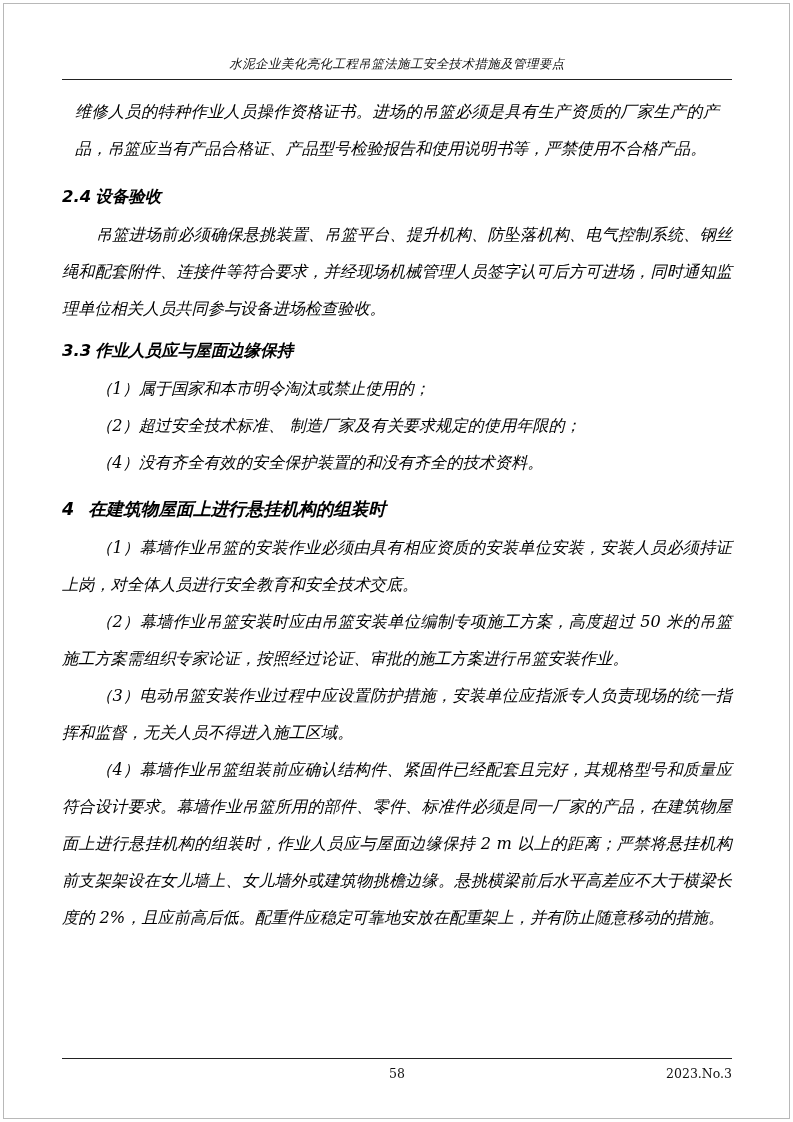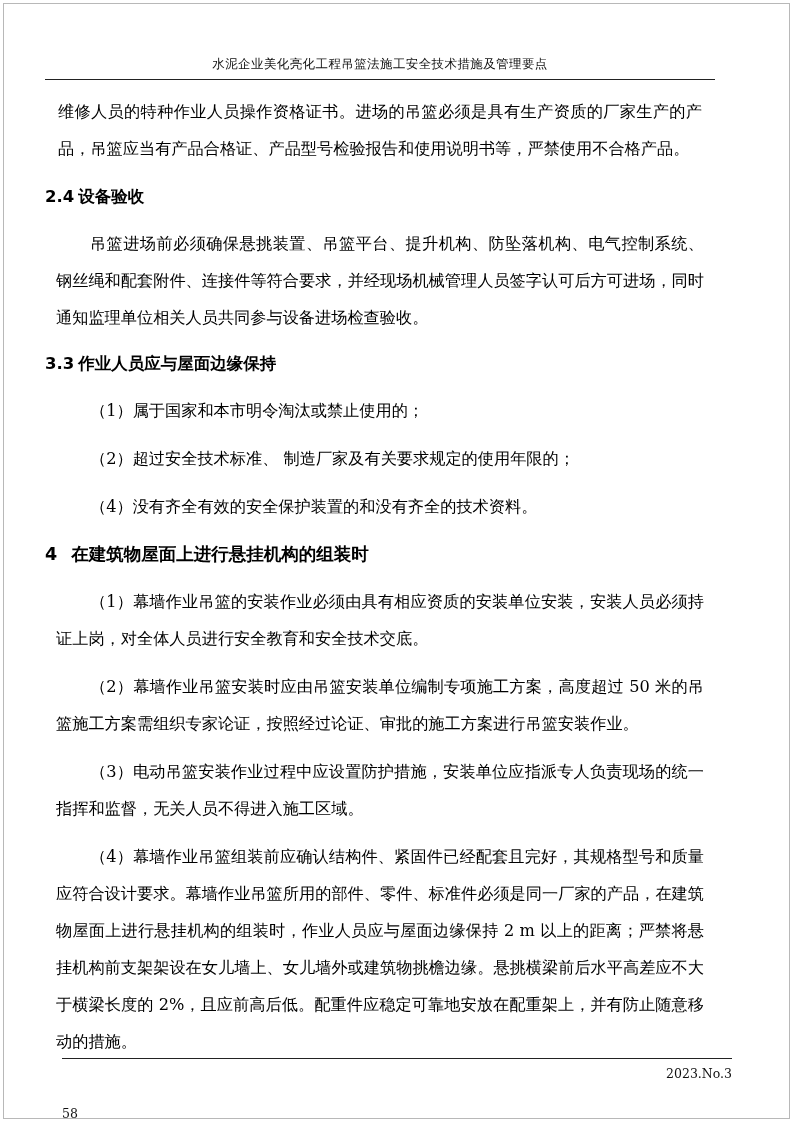--- a/index.html
+++ b/index.html
@@ -21,23 +21,24 @@
     position: absolute;
     left: 3px;
     top: 3px;
     right: 3px;
     bottom: 3px;
     border: 1px solid #b8b8b8;
     pointer-events: none;
   }
   .content {
     position: absolute;
-    left: 45px;
+    left: 62px;
     top: 0;
     width: 670px;
+    font-style: italic;
   }
   .header {
     margin-top: 56px;
     text-align: center;
     font-family: "DejaVu Serif", "Liberation Serif", serif;
     font-size: 12.5px;
     letter-spacing: 0.4px;
     color: #111;
   }
   .header-rule {
@@ -50,21 +51,21 @@
     font-size: 16.2px;
     line-height: 37px;
     text-align: justify;
     color: #000;
   }
   p.para {
     margin: 13px;
     text-indent: 0;
   }
   p.indent2 {
-    margin: 11px;
+    margin: 0;
     text-indent: 34px;
   }
   h2.heading {
     font-family: "DejaVu Sans", "Liberation Sans", sans-serif;
     font-size: 16.5px;
     font-weight: bold;
     margin: 7px 0 2px 0;
     line-height: 34px;
   }
   h2.heading-major {
@@ -99,21 +100,21 @@
     position: relative;
     height: 20px;
     font-family: "DejaVu Serif", "Liberation Serif", serif;
     font-size: 12.5px;
     color: #111;
   }
   .footer-page {
     position: absolute;
     left: 0;
     right: 0;
-    margin-top: 40px;
+    text-align: center;
   }
   .footer-issue {
     position: absolute;
     right: 0;
     top: 0;
     text-align: right;
   }
 </style>
 </head>
 <body>

